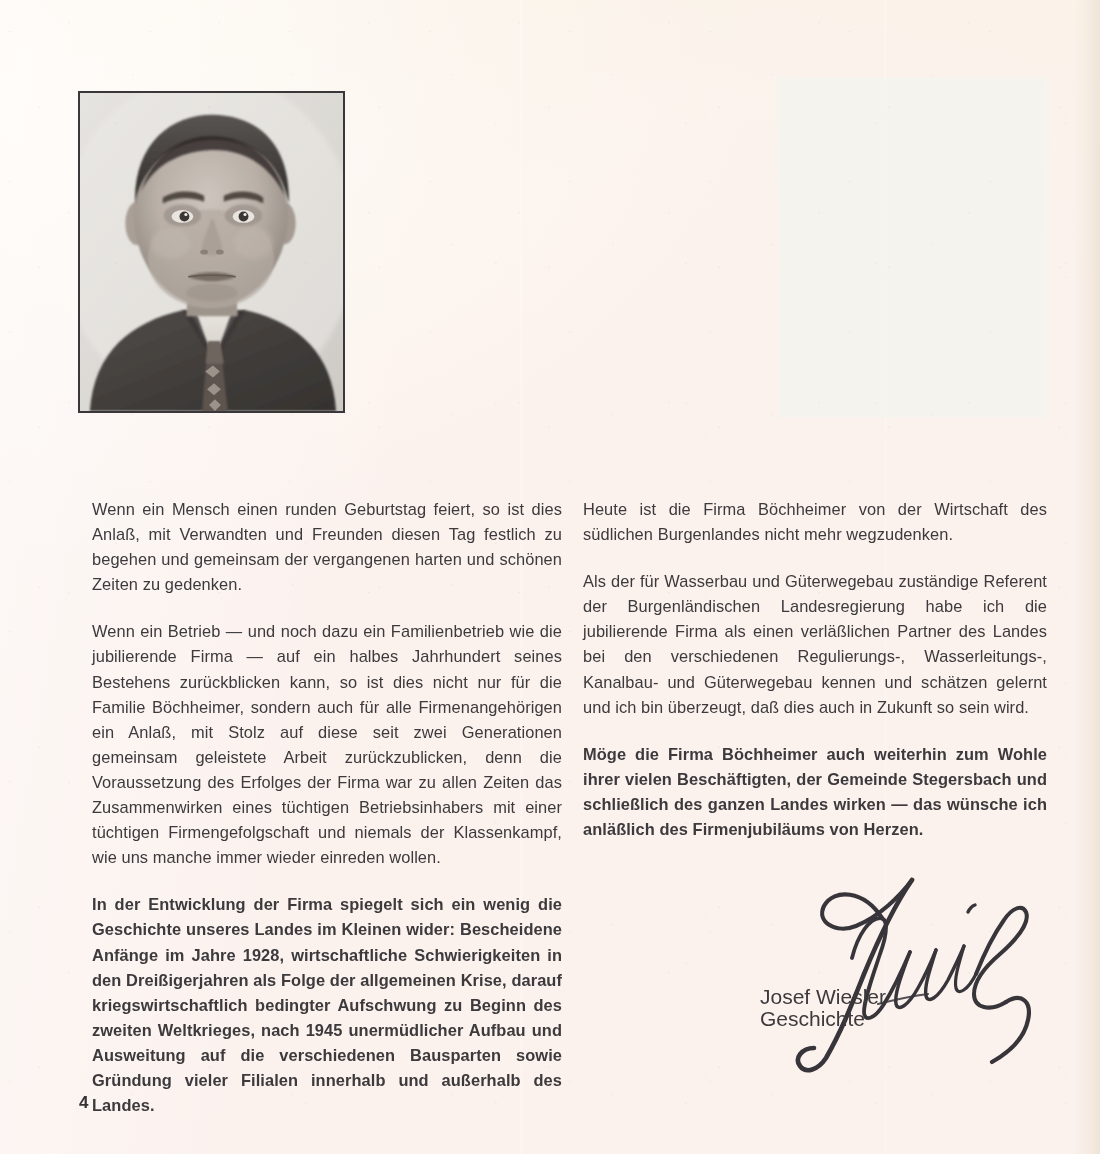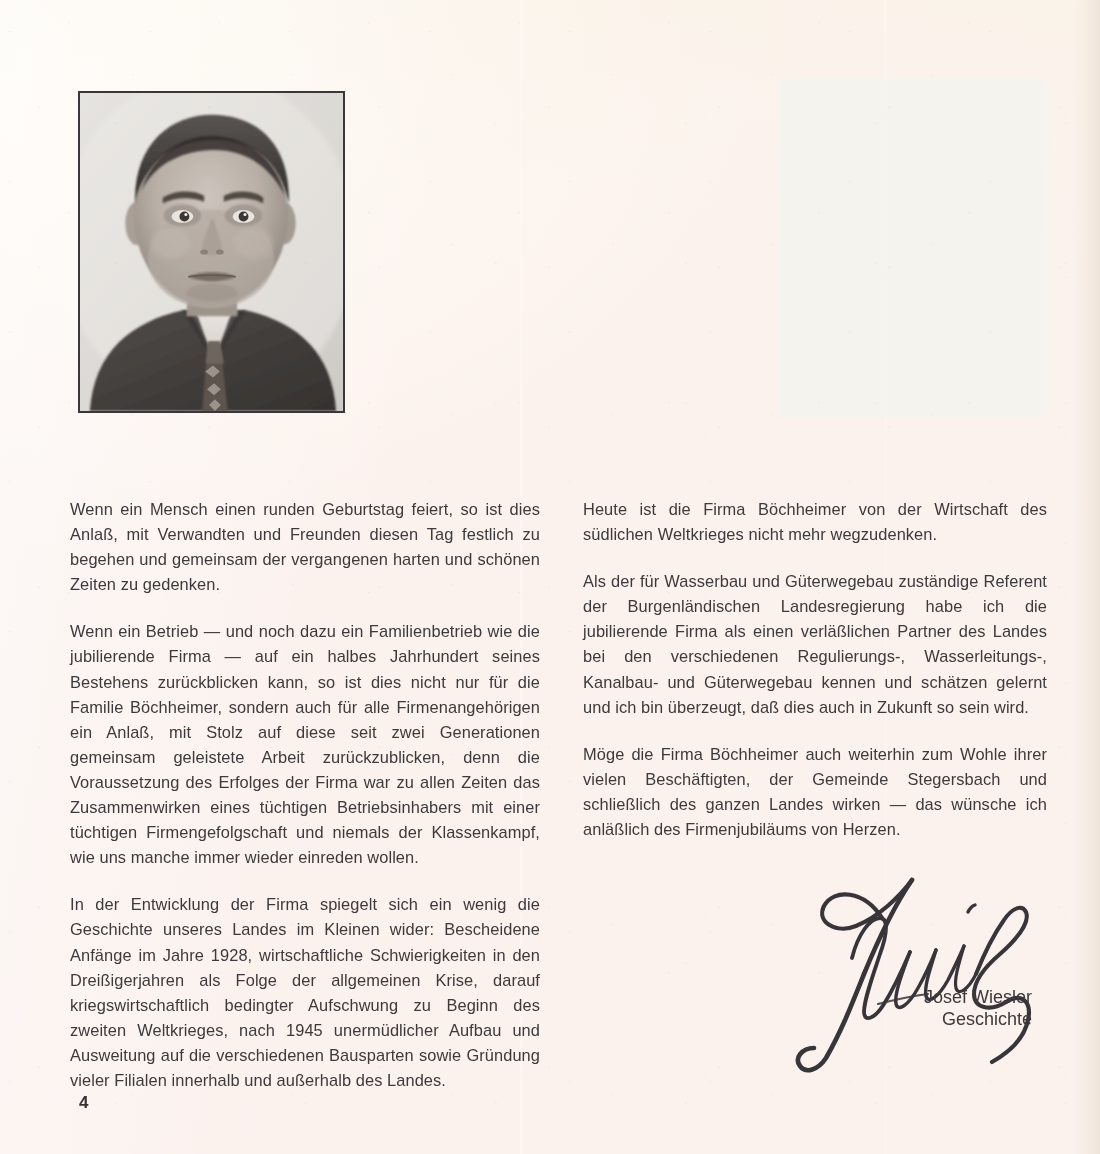--- a/index.html
+++ b/index.html
@@ -77,28 +77,28 @@
   
   .col {
     position: absolute;
     top: 497px;
     font-size: 16.4px;
     line-height: 25.1px;
     color: #3c3a3c;
     text-align: justify;
     letter-spacing: .005em;
   }
-  .col-left  { left: 70px;  width: 470px; }
+  .col-left  { left: 92px;  width: 470px; }
   .col-right { left: 583px; width: 464px; }
 
   .col p {
     margin: 0 0 22px 0;
     text-align: justify;
   }
-  .col p:last-child { margin-bottom: 0; }
+  .col p:last-child { margin-bottom: 0; font-weight: bold; }
   
   .col p { text-align-last: left; }
 
   
   .sig-wrap {
     position: absolute;
     left: 760px;
     top: 862px;
     width: 300px;
     height: 210px;
@@ -108,22 +108,22 @@
     left: 0; top: 0;
     width: 300px;
     height: 210px;
     overflow: visible;
   }
   .sig-caption {
     position: absolute;
     left: 0;
     top: 124px;
     width: 272px;
-    text-align: right;
-    font-size: 18px;
+    text-align: left;
+    font-size: 21px;
     line-height: 22px;
     color: #3c3a3c;
   }
 
   
   .page-number {
     position: absolute;
     left: 79px;
     top: 1093px;
     font-size: 17px;
@@ -252,21 +252,21 @@
     </svg>
   </div>
 
   <div class="col col-left">
     <p>Wenn ein Mensch einen runden Geburtstag feiert, so ist dies Anlaß, mit Verwandten und Freunden diesen Tag festlich zu begehen und gemeinsam der vergangenen harten und schönen Zeiten zu gedenken.</p>
     <p>Wenn ein Betrieb — und noch dazu ein Familienbetrieb wie die jubilierende Firma — auf ein halbes Jahrhundert seines Bestehens zurückblicken kann, so ist dies nicht nur für die Familie Böchheimer, sondern auch für alle Firmenangehörigen ein Anlaß, mit Stolz auf diese seit zwei Generationen gemeinsam geleistete Arbeit zurückzublicken, denn die Voraussetzung des Erfolges der Firma war zu allen Zeiten das Zusammenwirken eines tüchtigen Betriebsinhabers mit einer tüchtigen Firmengefolgschaft und niemals der Klassenkampf, wie uns manche immer wieder einreden wollen.</p>
     <p>In der Entwicklung der Firma spiegelt sich ein wenig die Geschichte unseres Landes im Kleinen wider: Bescheidene Anfänge im Jahre 1928, wirtschaftliche Schwierigkeiten in den Dreißigerjahren als Folge der allgemeinen Krise, darauf kriegswirtschaftlich bedingter Aufschwung zu Beginn des zweiten Weltkrieges, nach 1945 unermüdlicher Aufbau und Ausweitung auf die verschiedenen Bausparten sowie Gründung vieler Filialen innerhalb und außerhalb des Landes.</p>
   </div>
 
   <div class="col col-right">
-    <p>Heute ist die Firma Böchheimer von der Wirtschaft des südlichen Weltkrieges nicht mehr wegzudenken.</p>
+    <p>Heute ist die Firma Böchheimer von der Wirtschaft des südlichen Burgenlandes nicht mehr wegzudenken.</p>
     <p>Als der für Wasserbau und Güterwegebau zuständige Referent der Burgenländischen Landesregierung habe ich die jubilierende Firma als einen verläßlichen Partner des Landes bei den verschiedenen Regulierungs-, Wasserleitungs-, Kanalbau- und Güterwegebau kennen und schätzen gelernt und ich bin überzeugt, daß dies auch in Zukunft so sein wird.</p>
     <p>Möge die Firma Böchheimer auch weiterhin zum Wohle ihrer vielen Beschäftigten, der Gemeinde Stegersbach und schließlich des ganzen Landes wirken — das wünsche ich anläßlich des Firmenjubiläums von Herzen.</p>
   </div>
 
   <div class="sig-wrap">
     <svg viewBox="0 0 300 210">
       <g fill="none" stroke="#37343a" stroke-linecap="round" stroke-linejoin="round">
 
         <path d="M122 56 C104 28 74 26 64 44 C56 60 76 72 96 64
                  C120 54 140 34 152 18" stroke-width="4.2"></path>

